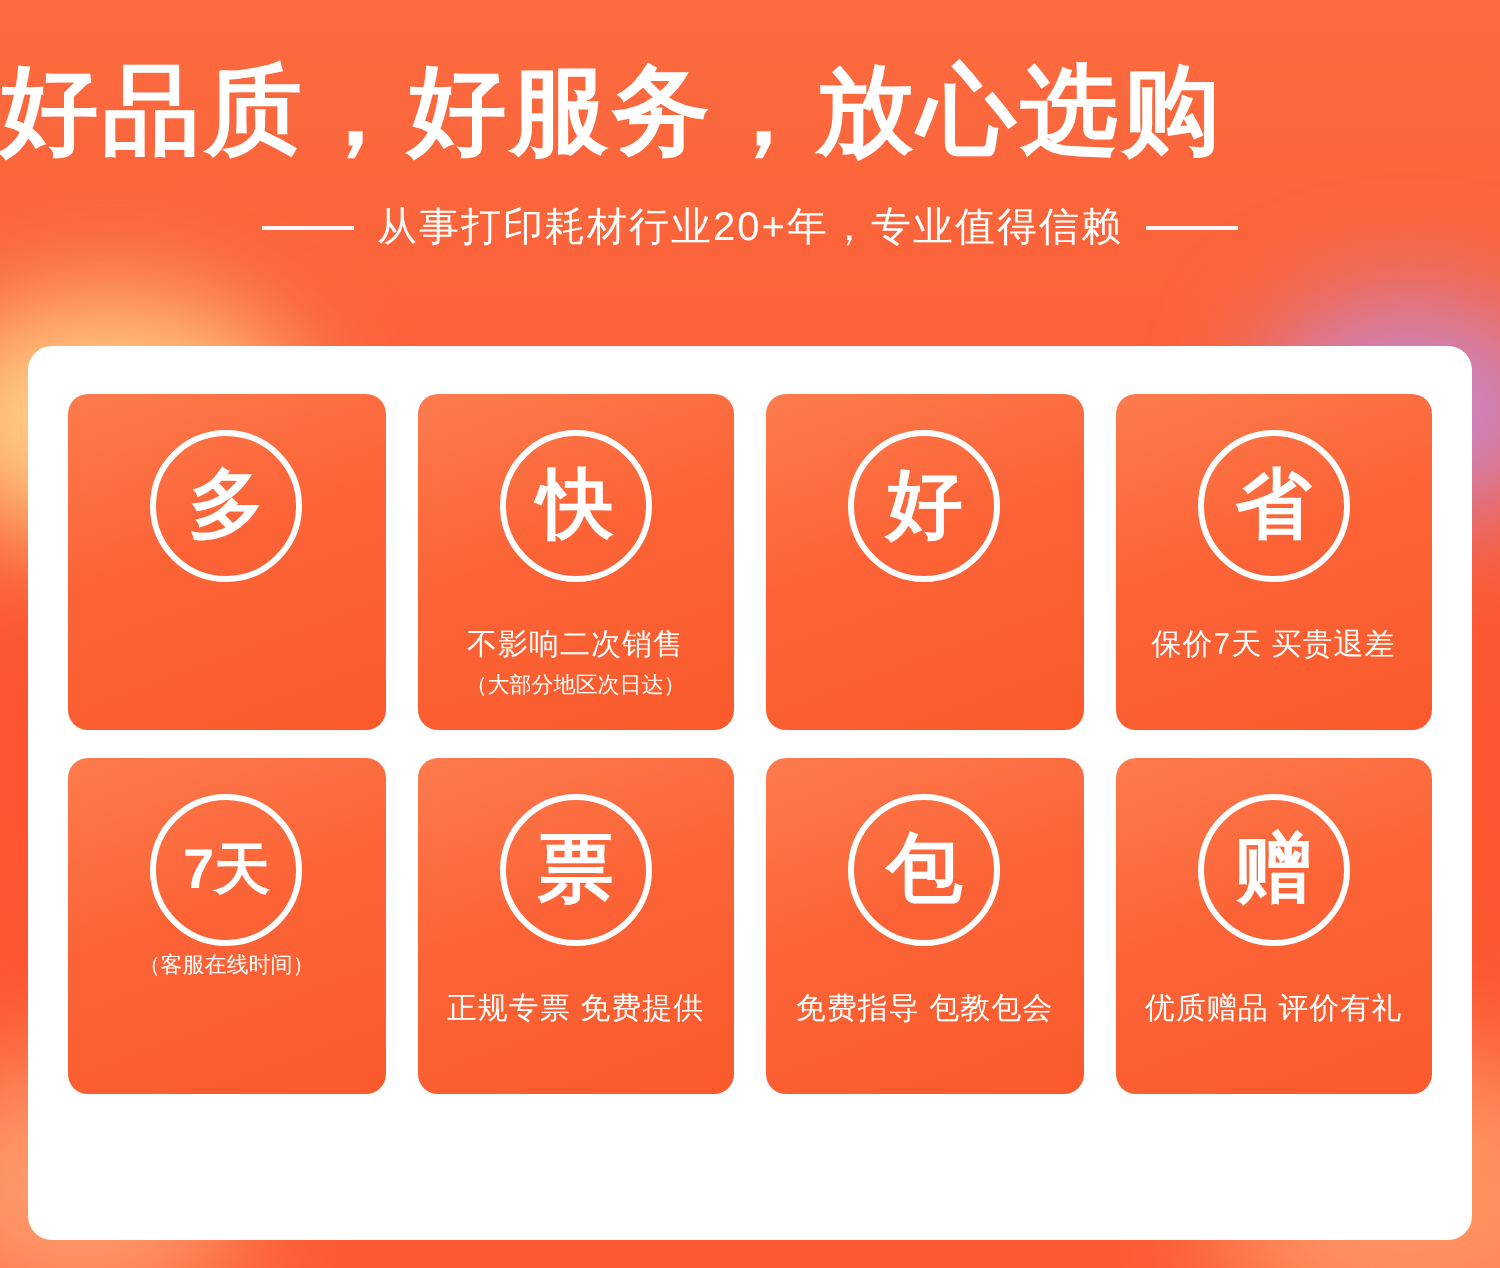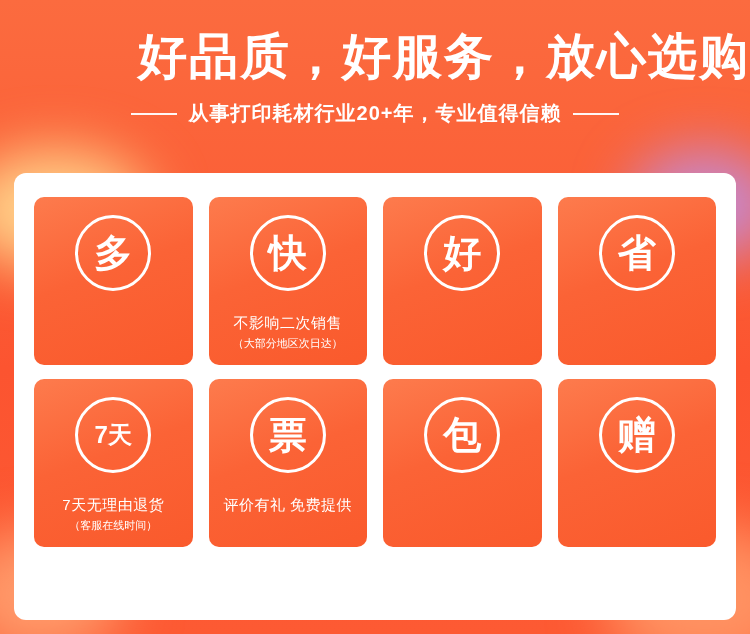--- a/index.html
+++ b/index.html
@@ -19,21 +19,21 @@
     height: 634px;
     background: linear-gradient(180deg, #fb6b3f 0%, #fb5d35 40%, #fc5430 58%, #fd5a33 100%);
     box-sizing: border-box;
     overflow: hidden;
   }
 
   
   .header {
     position: relative;
     height: 160px;
-    text-align: right;
+    text-align: left;
     padding-top: 26px;
     box-sizing: border-box;
   }
   .header-title {
     font-size: 49px;
     font-weight: bold;
     color: #ffffff;
     letter-spacing: 2px;
     line-height: 60px;
     white-space: nowrap;
@@ -49,21 +49,21 @@
     width: 46px;
     height: 2px;
     background: #ffffff;
     opacity: .95;
   }
   .header-sub {
     font-size: 20px;
     color: #ffffff;
     letter-spacing: 1px;
     white-space: nowrap;
-    font-weight: 700;
+    font-weight: 400;
   }
 
   
   .card {
     position: absolute;
     left: 14px;
     top: 173px;
     width: 722px;
     height: 447px;
     background: #ffffff;
@@ -100,21 +100,21 @@
     box-sizing: border-box;
   }
   .badge-text {
     color: #ffffff;
     font-size: 38px;
     font-weight: bold;
     line-height: 1;
     letter-spacing: 0;
   }
   .badge-text.small {
-    font-size: 24px;
+    font-size: 28px;
   }
   .tile-caption {
     color: #ffffff;
     font-size: 15px;
     margin-top: 22px;
     text-align: center;
     line-height: 20px;
     letter-spacing: .5px;
     white-space: nowrap;
   }
@@ -208,50 +208,52 @@
         <div class="badge">
           <span class="badge-text">好</span>
         </div>
         <div class="tile-note"></div>
       </div>
 
       <div class="tile">
         <div class="badge">
           <span class="badge-text">省</span>
         </div>
+        <div class="tile-caption">保价7天 买贵退差</div>
         <div class="tile-note"></div>
       </div>
 
       <div class="tile">
         <div class="badge">
           <span class="badge-text small">7天</span>
         </div>
-        <div class="tile-caption">7天无理由退货</div>
         <div class="tile-note">（客服在线时间）</div>
       </div>
 
       <div class="tile">
         <div class="badge">
           <span class="badge-text">票</span>
         </div>
-        <div class="tile-caption">评价有礼 免费提供</div>
+        <div class="tile-caption">正规专票 免费提供</div>
         <div class="tile-note"></div>
       </div>
 
       <div class="tile">
         <div class="badge">
           <span class="badge-text">包</span>
         </div>
+        <div class="tile-caption">免费指导 包教包会</div>
         <div class="tile-note"></div>
       </div>
 
       <div class="tile">
         <div class="badge">
           <span class="badge-text">赠</span>
         </div>
+        <div class="tile-caption">优质赠品 评价有礼</div>
         <div class="tile-note"></div>
       </div>
 
     </div>
   </div>
 
   <div class="footer-text">客服在线时间：全年365天 每天08：00-24：00</div>
 
 </div>
 

